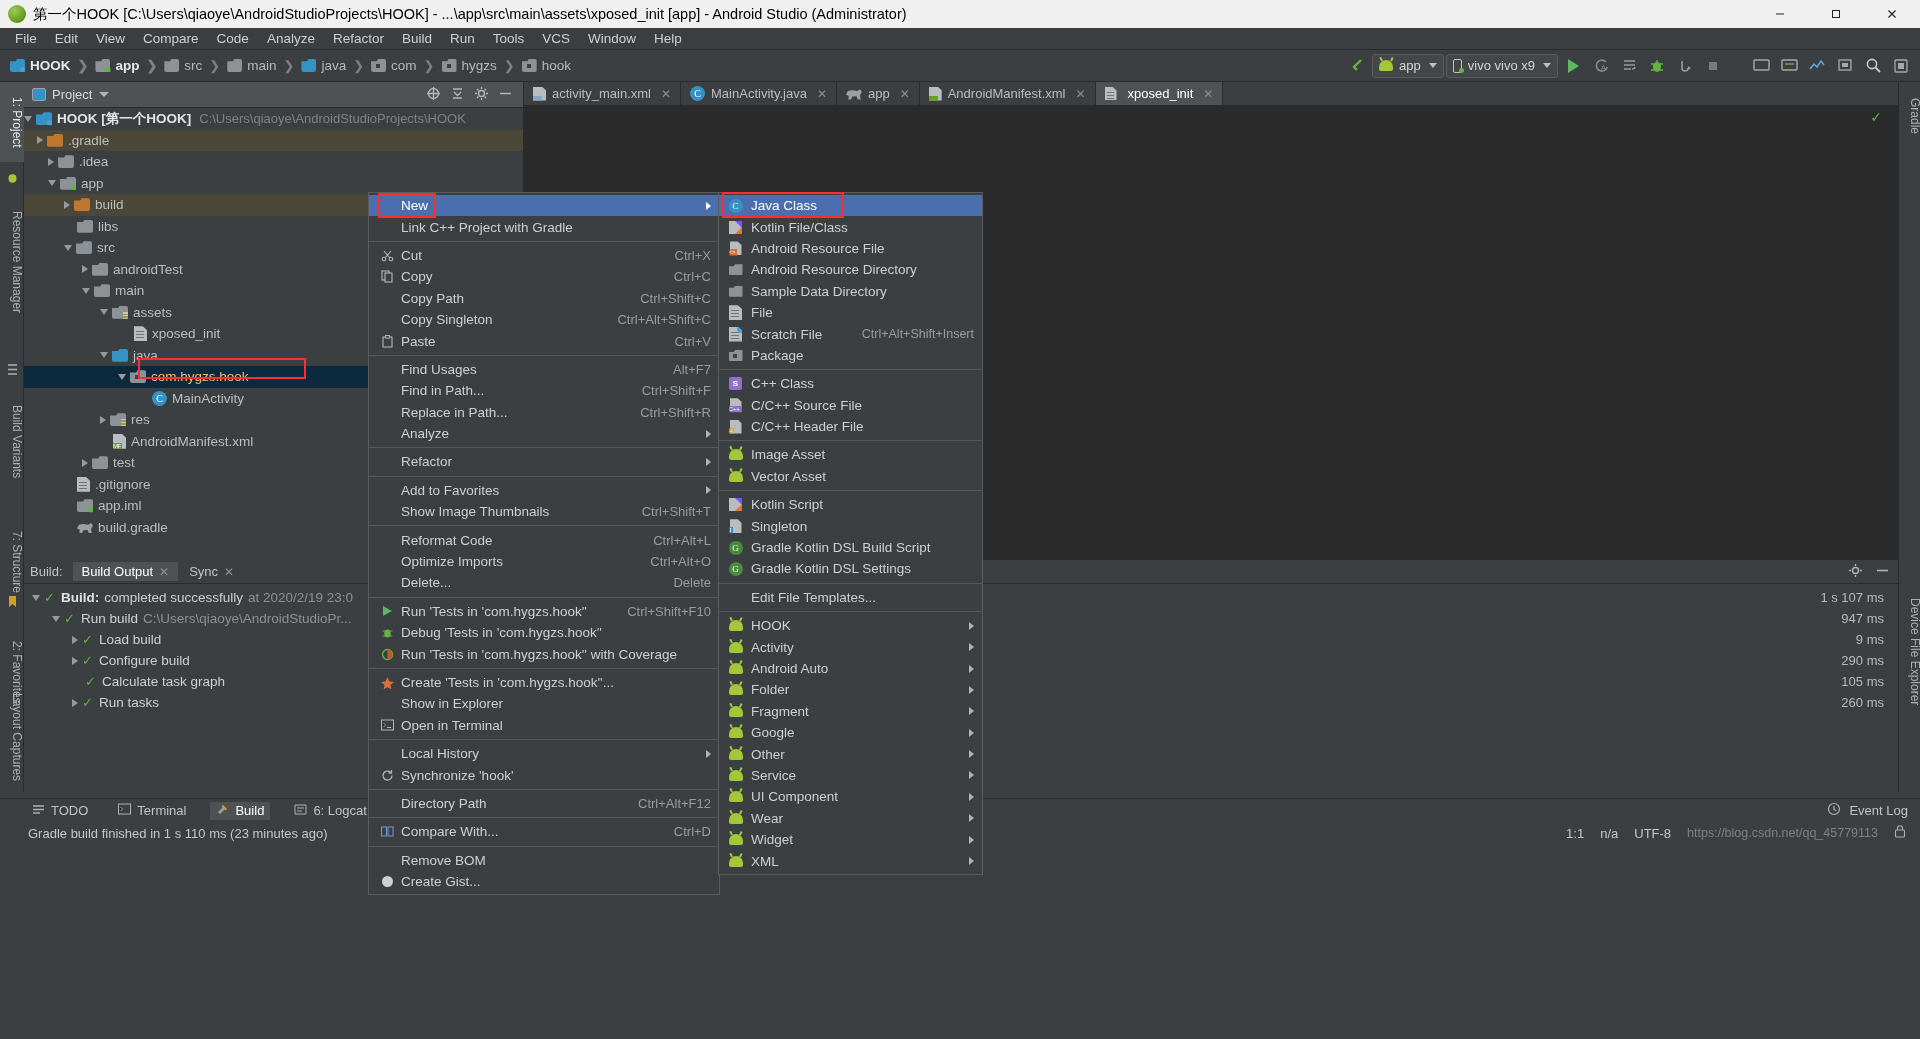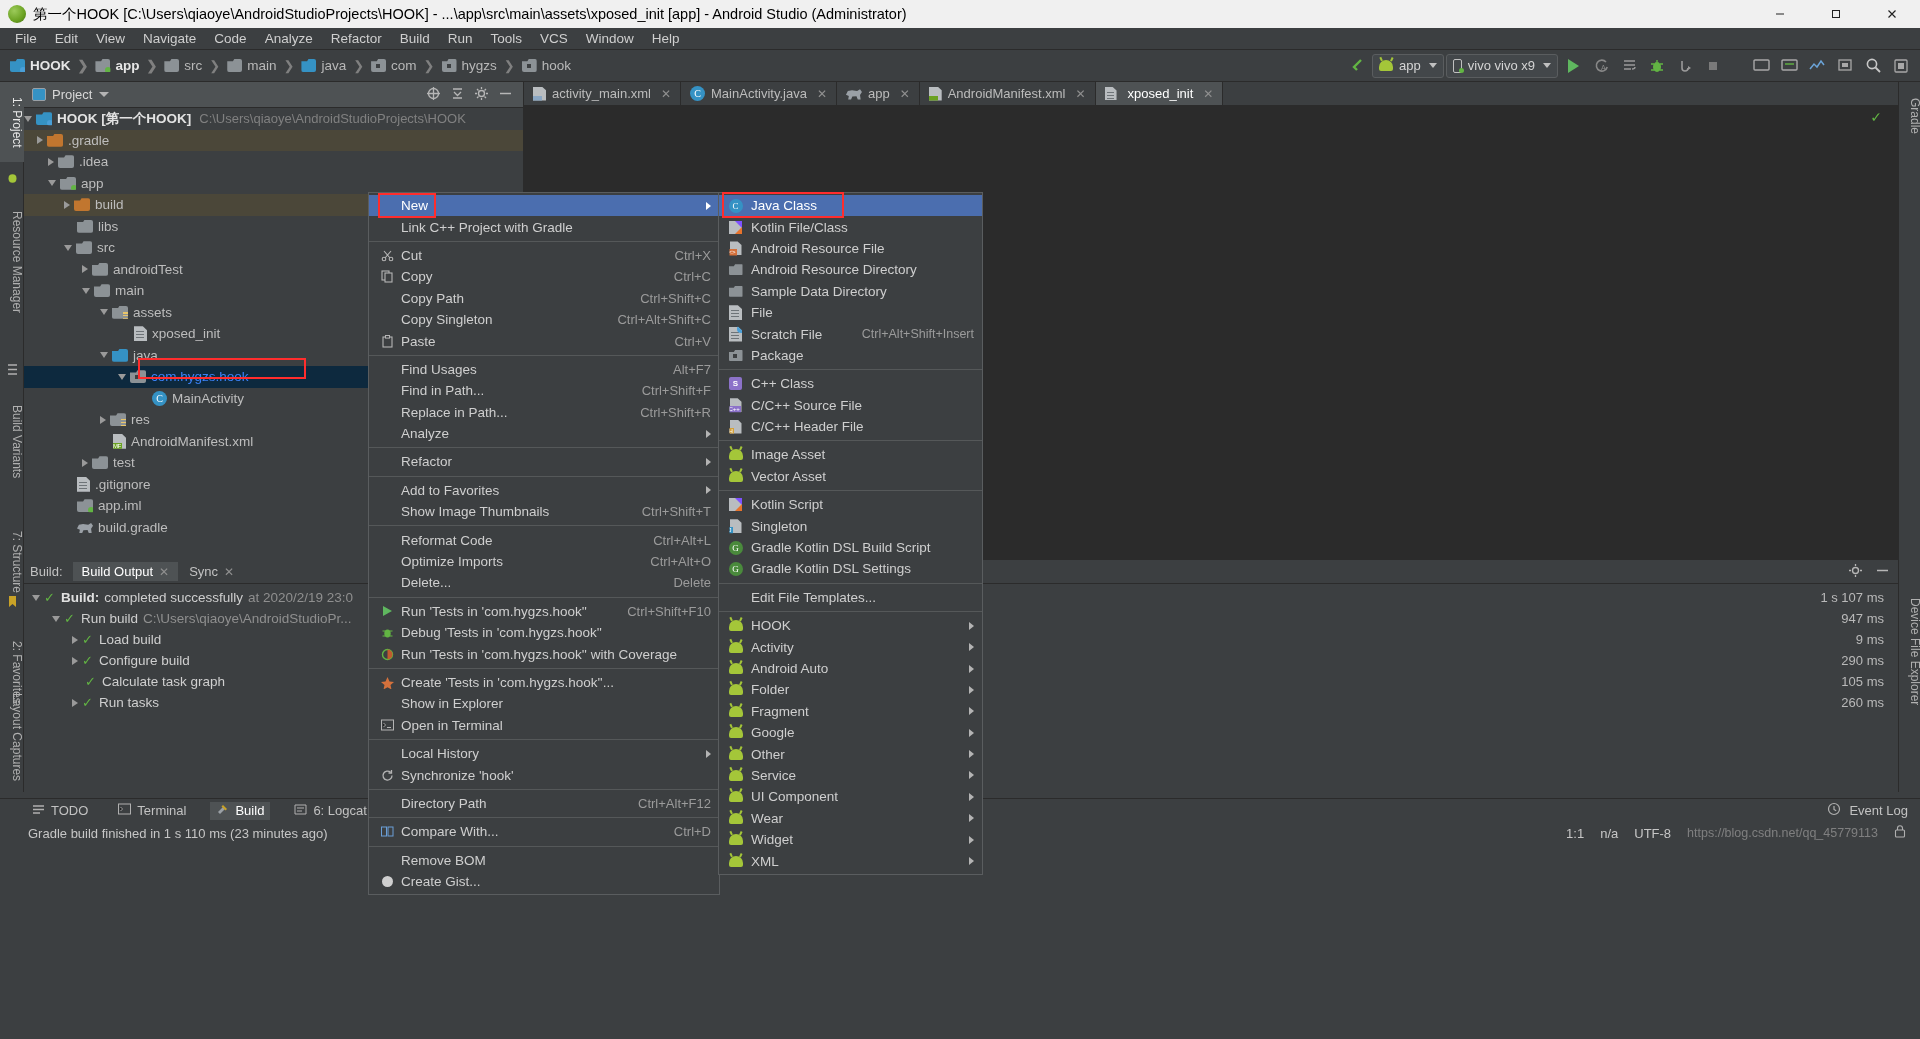--- a/index.html
+++ b/index.html
@@ -282,21 +282,21 @@
             <path d="M2.5 2.5l7 7M9.5 2.5l-7 7" stroke="#222" stroke-width="1.2"></path>
           </svg>
       </div>
     </div>
   </div>
 
   <div class="menubar">
     <div class="mi">File</div>
     <div class="mi">Edit</div>
     <div class="mi">View</div>
-    <div class="mi">Navigate</div>
+    <div class="mi">Compare</div>
     <div class="mi">Code</div>
     <div class="mi">Analyze</div>
     <div class="mi">Refactor</div>
     <div class="mi">Build</div>
     <div class="mi">Run</div>
     <div class="mi">Tools</div>
     <div class="mi">VCS</div>
     <div class="mi">Window</div>
     <div class="mi">Help</div>
   </div>
@@ -581,21 +581,21 @@
         <span class="arrow down"></span>
         <span class="ficon blue" style="width:16px;height:13px"></span>
         <span>java</span>
       </div>
 
       <div class="row selected" style="padding-left:94px">
         <span class="arrow down"></span>
         <span class="ficon grey" style="width:16px;height:13px">
             <span class="sq"></span>
           </span>
-        <span style="color:#3b82f6">com.hygzs.hook</span>
+        <span style="color:#fdba74">com.hygzs.hook</span>
       </div>
 
       <div class="row" style="padding-left:128px">
         <span class="cicon">C</span>
         <span>MainActivity</span>
       </div>
 
       <div class="row" style="padding-left:76px">
         <span class="arrow right"></span>
         <span class="ficon grey" style="width:16px;height:13px">

